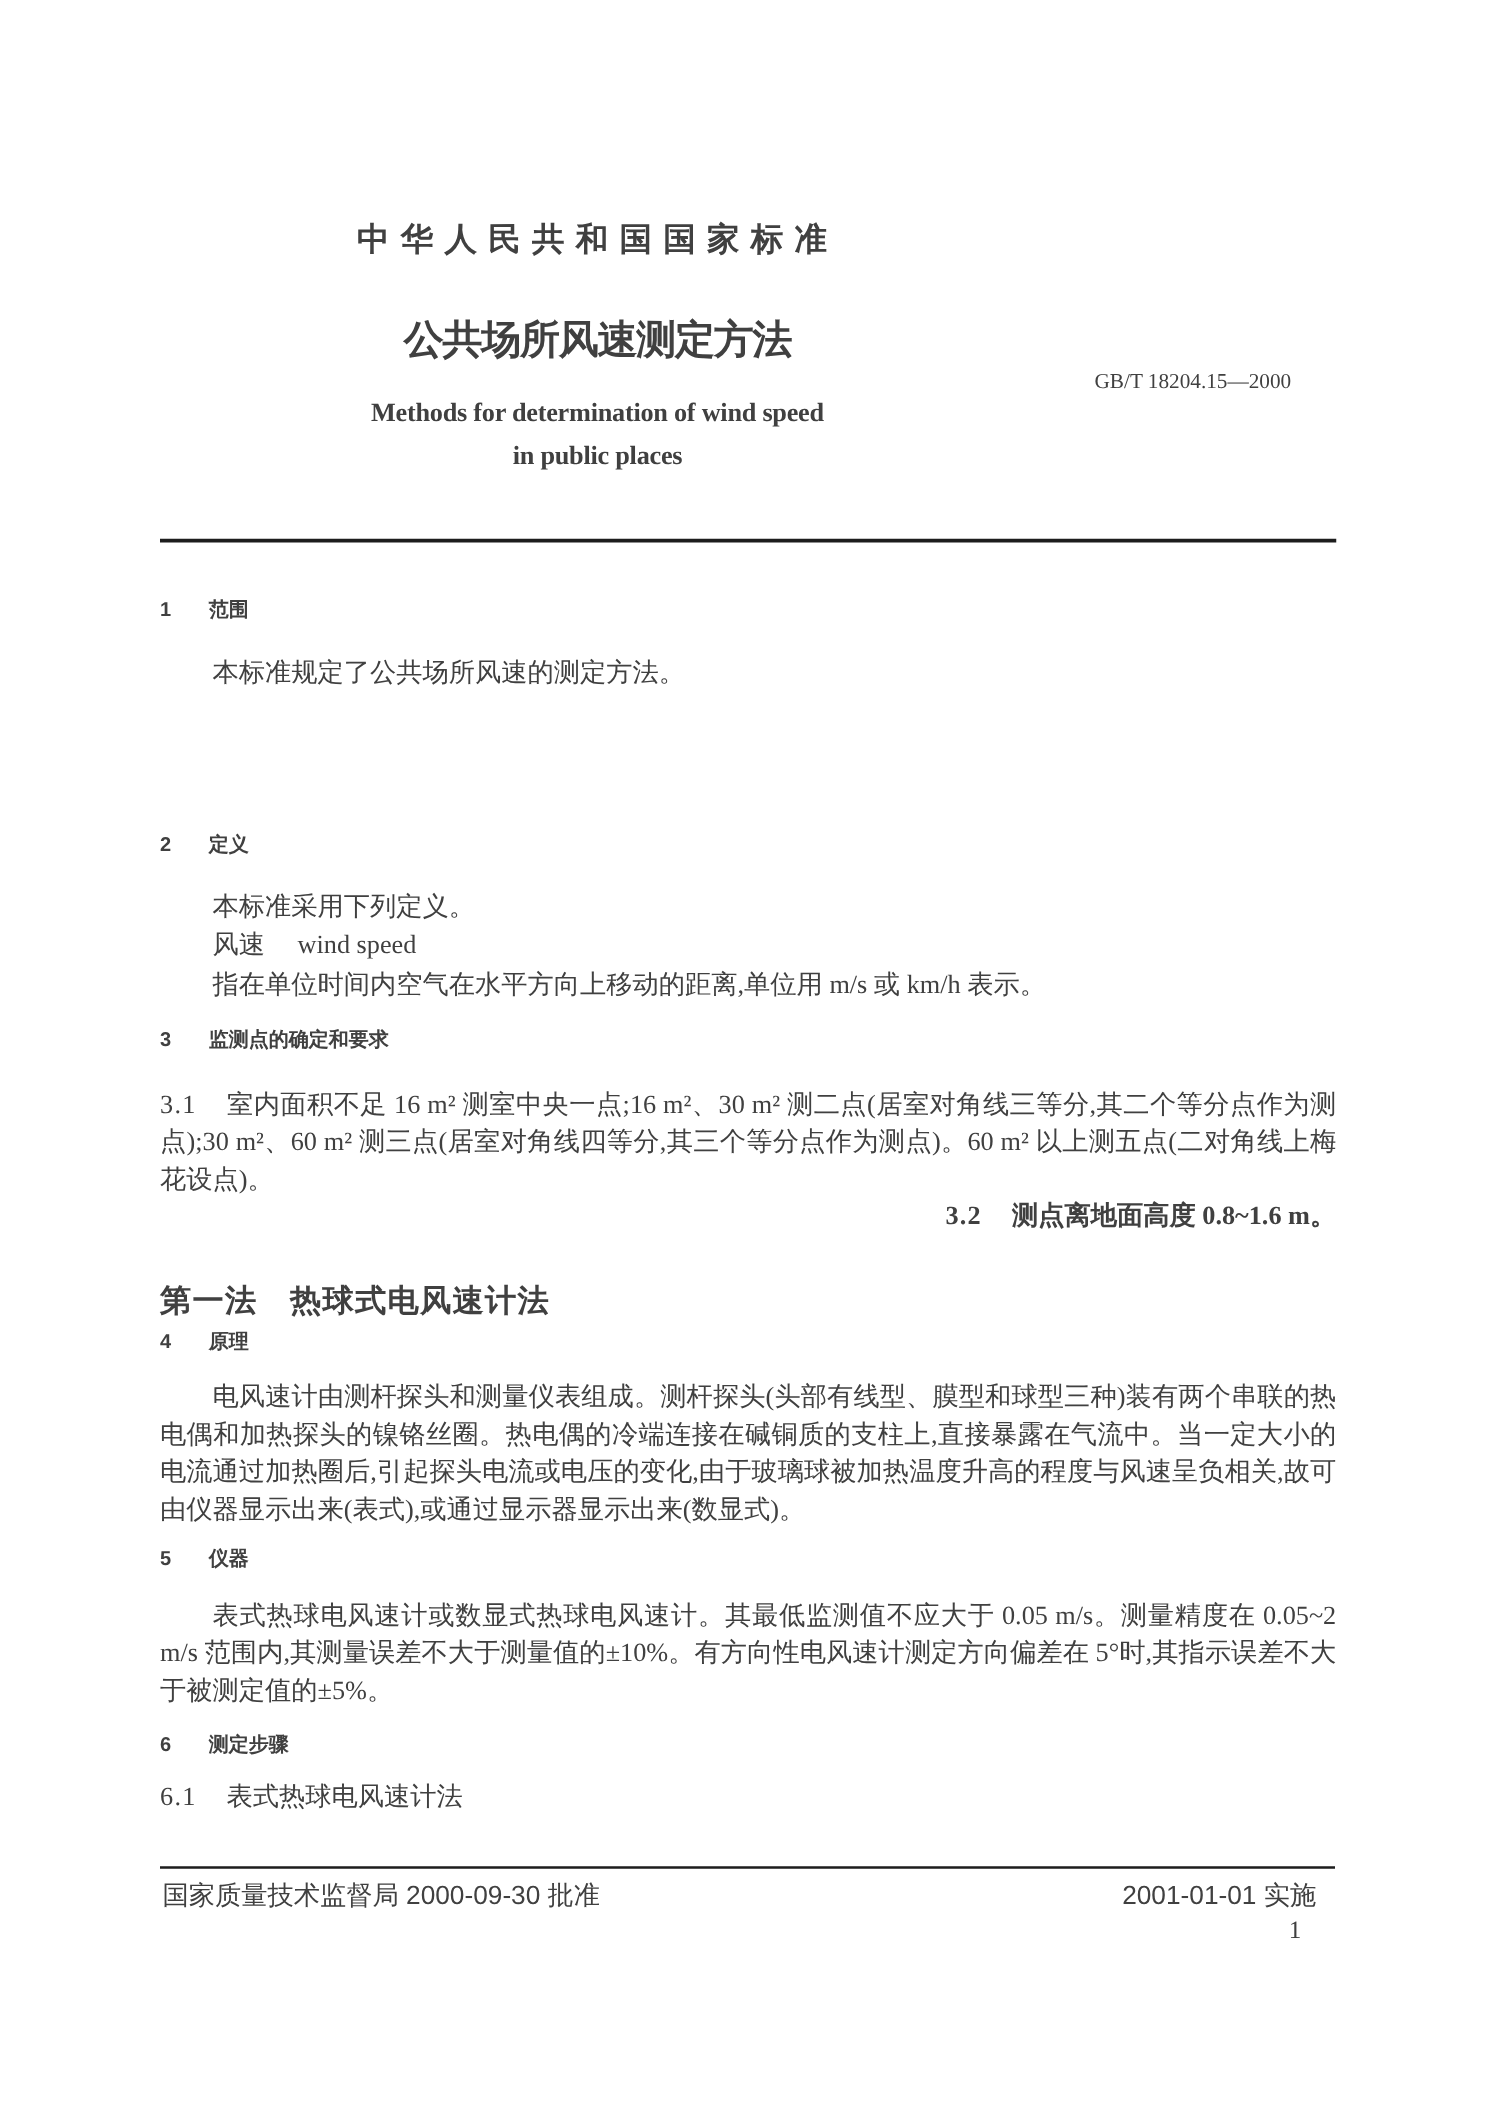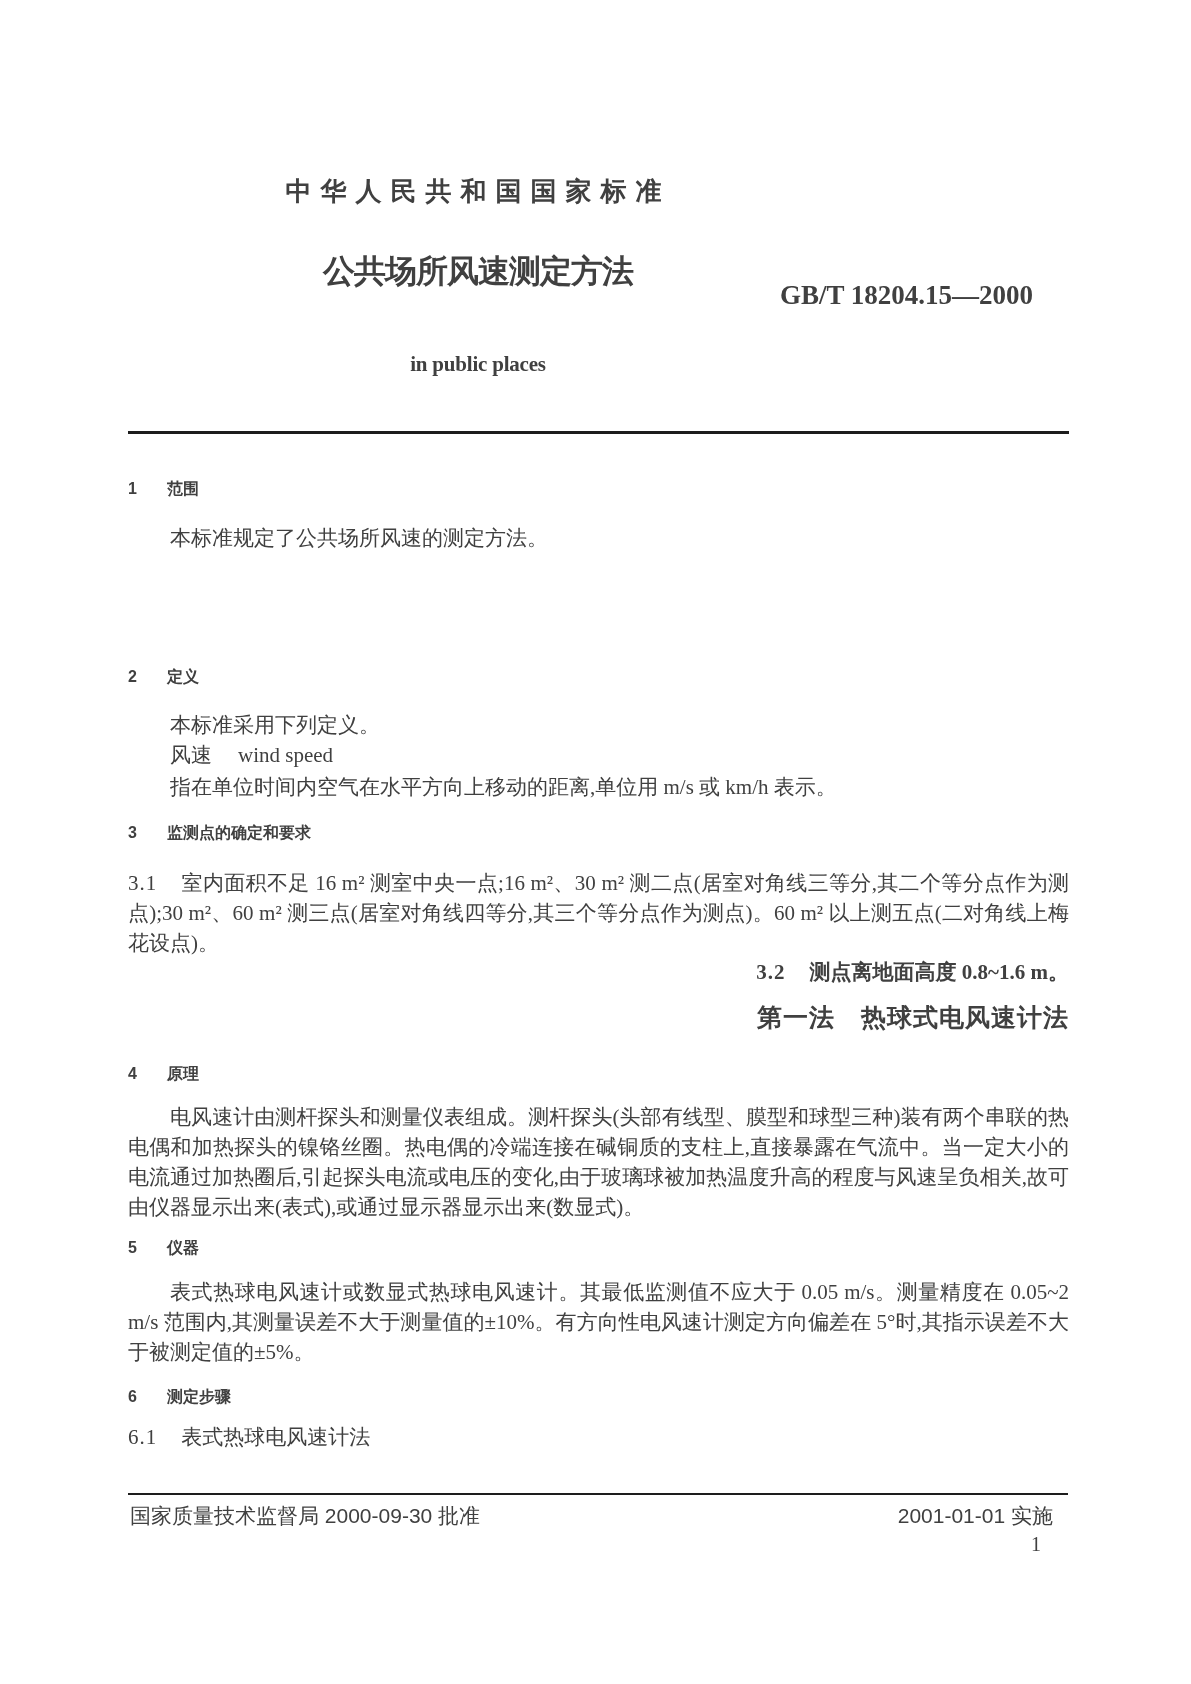--- a/index.html
+++ b/index.html
@@ -20,23 +20,23 @@
     top:174px;
     font-family:"Liberation Sans","DejaVu Sans",sans-serif;
     font-weight:bold; font-size:26px; letter-spacing:9px;
   }
   #title-cn {
     top:250px;
     font-family:"Liberation Sans","DejaVu Sans",sans-serif;
     font-weight:bold; font-size:32px; letter-spacing:-1px;
   }
   #std-num {
-    position:absolute; top:280px; right:158px;
+    position:absolute; top:295px; right:158px;
     font-family:"Liberation Serif","DejaVu Serif",serif;
-    font-weight:bold; font-size:27px; white-space:nowrap;
+    font-weight:normal; font-size:17px; white-space:nowrap;
   }
   .en-line {
     font-family:"Liberation Serif","DejaVu Serif",serif;
     font-weight:bold; font-size:21px; letter-spacing:-0.2px;
   }
   #en1 { top:318px; }
   #en2 { top:352px; }
   #head-rule {
     position:absolute; left:128px; top:431px;
     width:941px; height:3px; background:#1d1d1d;
@@ -50,23 +50,23 @@
   }
   .para { text-indent:42px; }
   .sec-h {
     font-family:"Liberation Sans","DejaVu Sans",sans-serif;
     font-weight:bold; font-size:16px; text-align:left;
   }
   .sec-h .snum { margin-right:30px; }
   .clause .cnum { margin-right:24px; letter-spacing:1px; }
   .term-gap { margin-right:26px; }
   #method1 {
-    text-align:right;
+    text-align:left;
     font-family:"Liberation Sans","DejaVu Sans",sans-serif;
-    font-weight:bold; font-size:25px; letter-spacing:1px;
+    font-weight:bold; font-size:25px; letter-spacing:1px;margin-top:24px;
   }
   #sh1 { top:474px; }
   #p1-1 { top:523px; }
   #p1-2 { top:553px; }
   #sh2 { top:662px; }
   #p2-1 { top:710px; }
   #p2-term { top:740px; text-indent:42px; text-align:left; }
   #p2-2 { top:772px; text-indent:42px; text-align:left; }
   #sh3 { top:818px; }
   #c31 { top:868px; }
@@ -97,20 +97,21 @@
   }
 </style>
 </head>
 <body>
 
 <div class="page">
 
   <div class="hd-center" id="org-line">中华人民共和国国家标准</div>
   <div class="hd-center" id="title-cn">公共场所风速测定方法</div>
   <div id="std-num">GB/T 18204.15—2000</div>
+  <div class="hd-center en-line" id="en1">Methods for determination of wind speed</div>
   <div class="hd-center en-line" id="en2">in public places</div>
   <div id="head-rule"></div>
 
   <h2 class="blk sec-h" id="sh1">
     <span class="snum">1</span><span class="stitle">范围</span>
   </h2>
   <p class="blk para" id="p1-1">本标准规定了公共场所风速的测定方法。</p>
 
   <h2 class="blk sec-h" id="sh2">
     <span class="snum">2</span><span class="stitle">定义</span>

